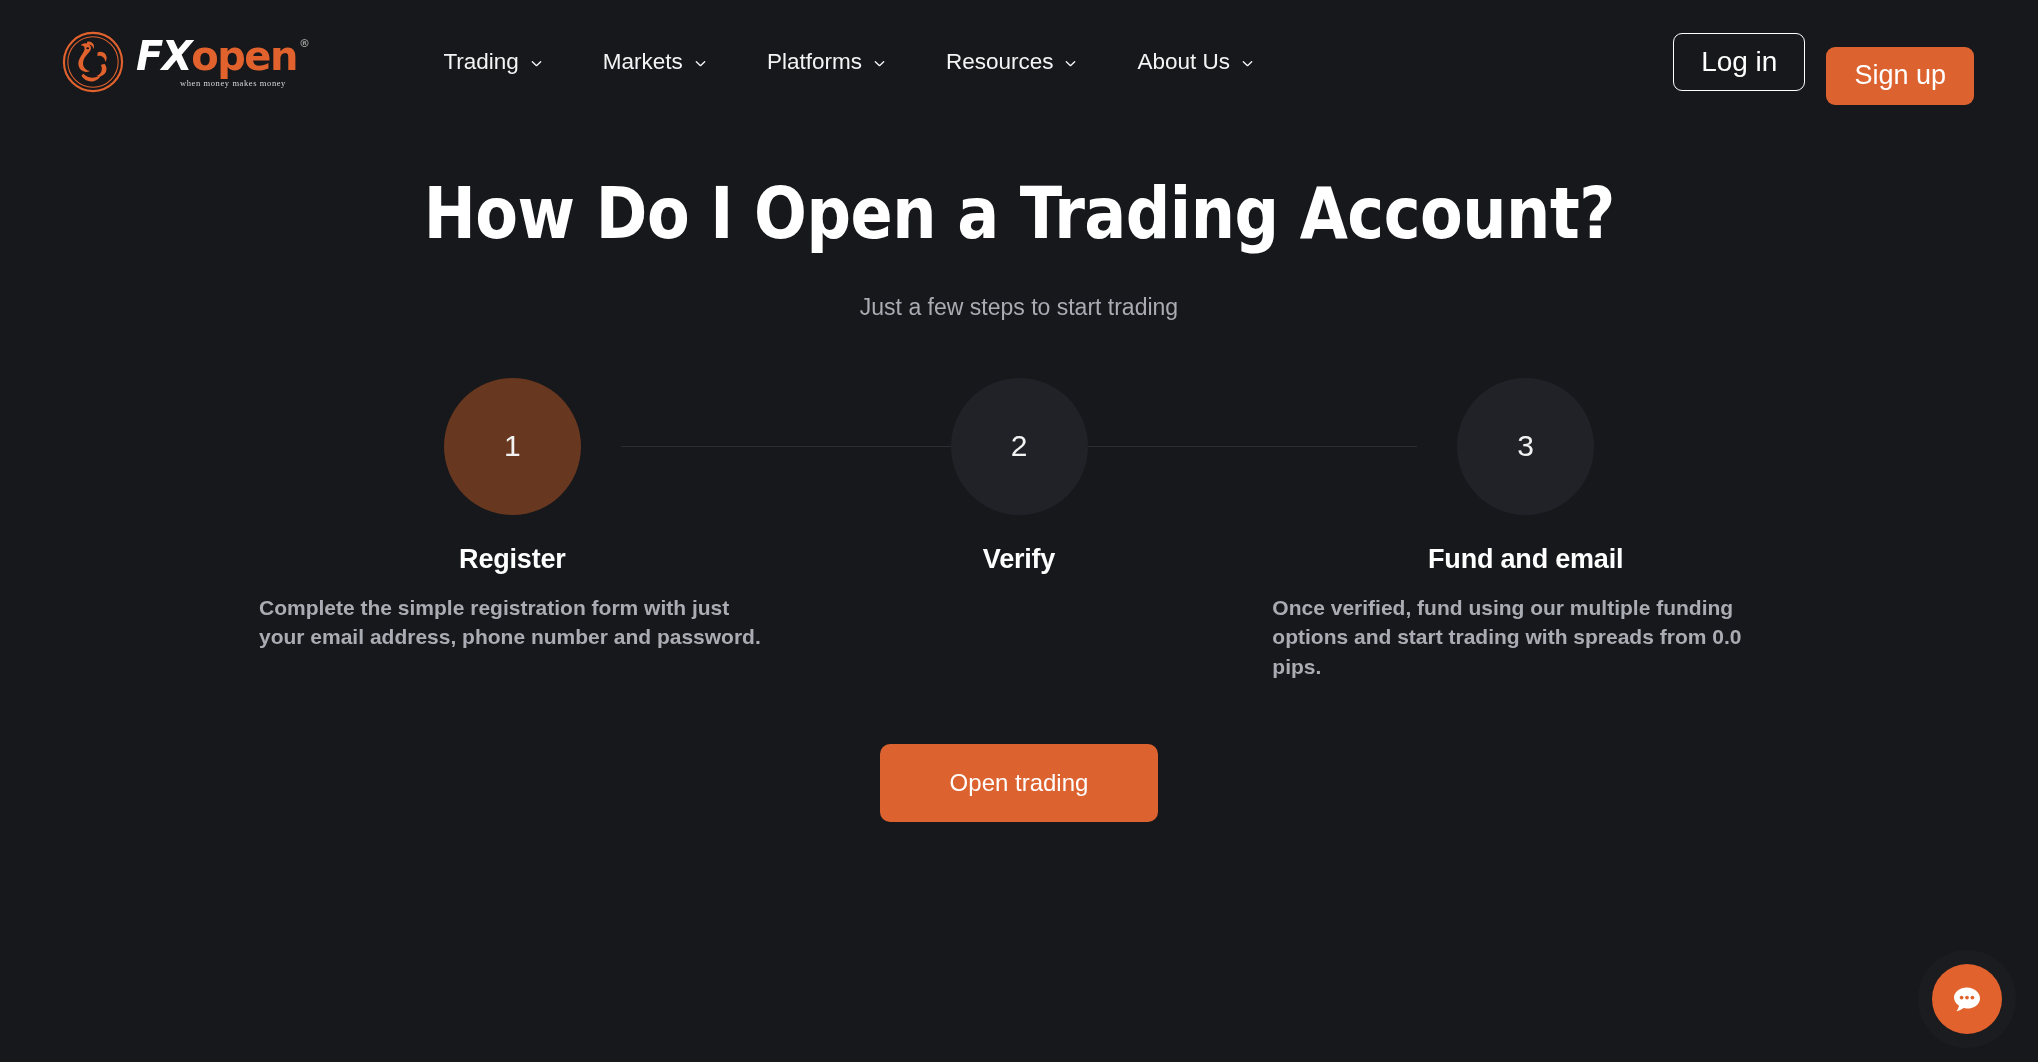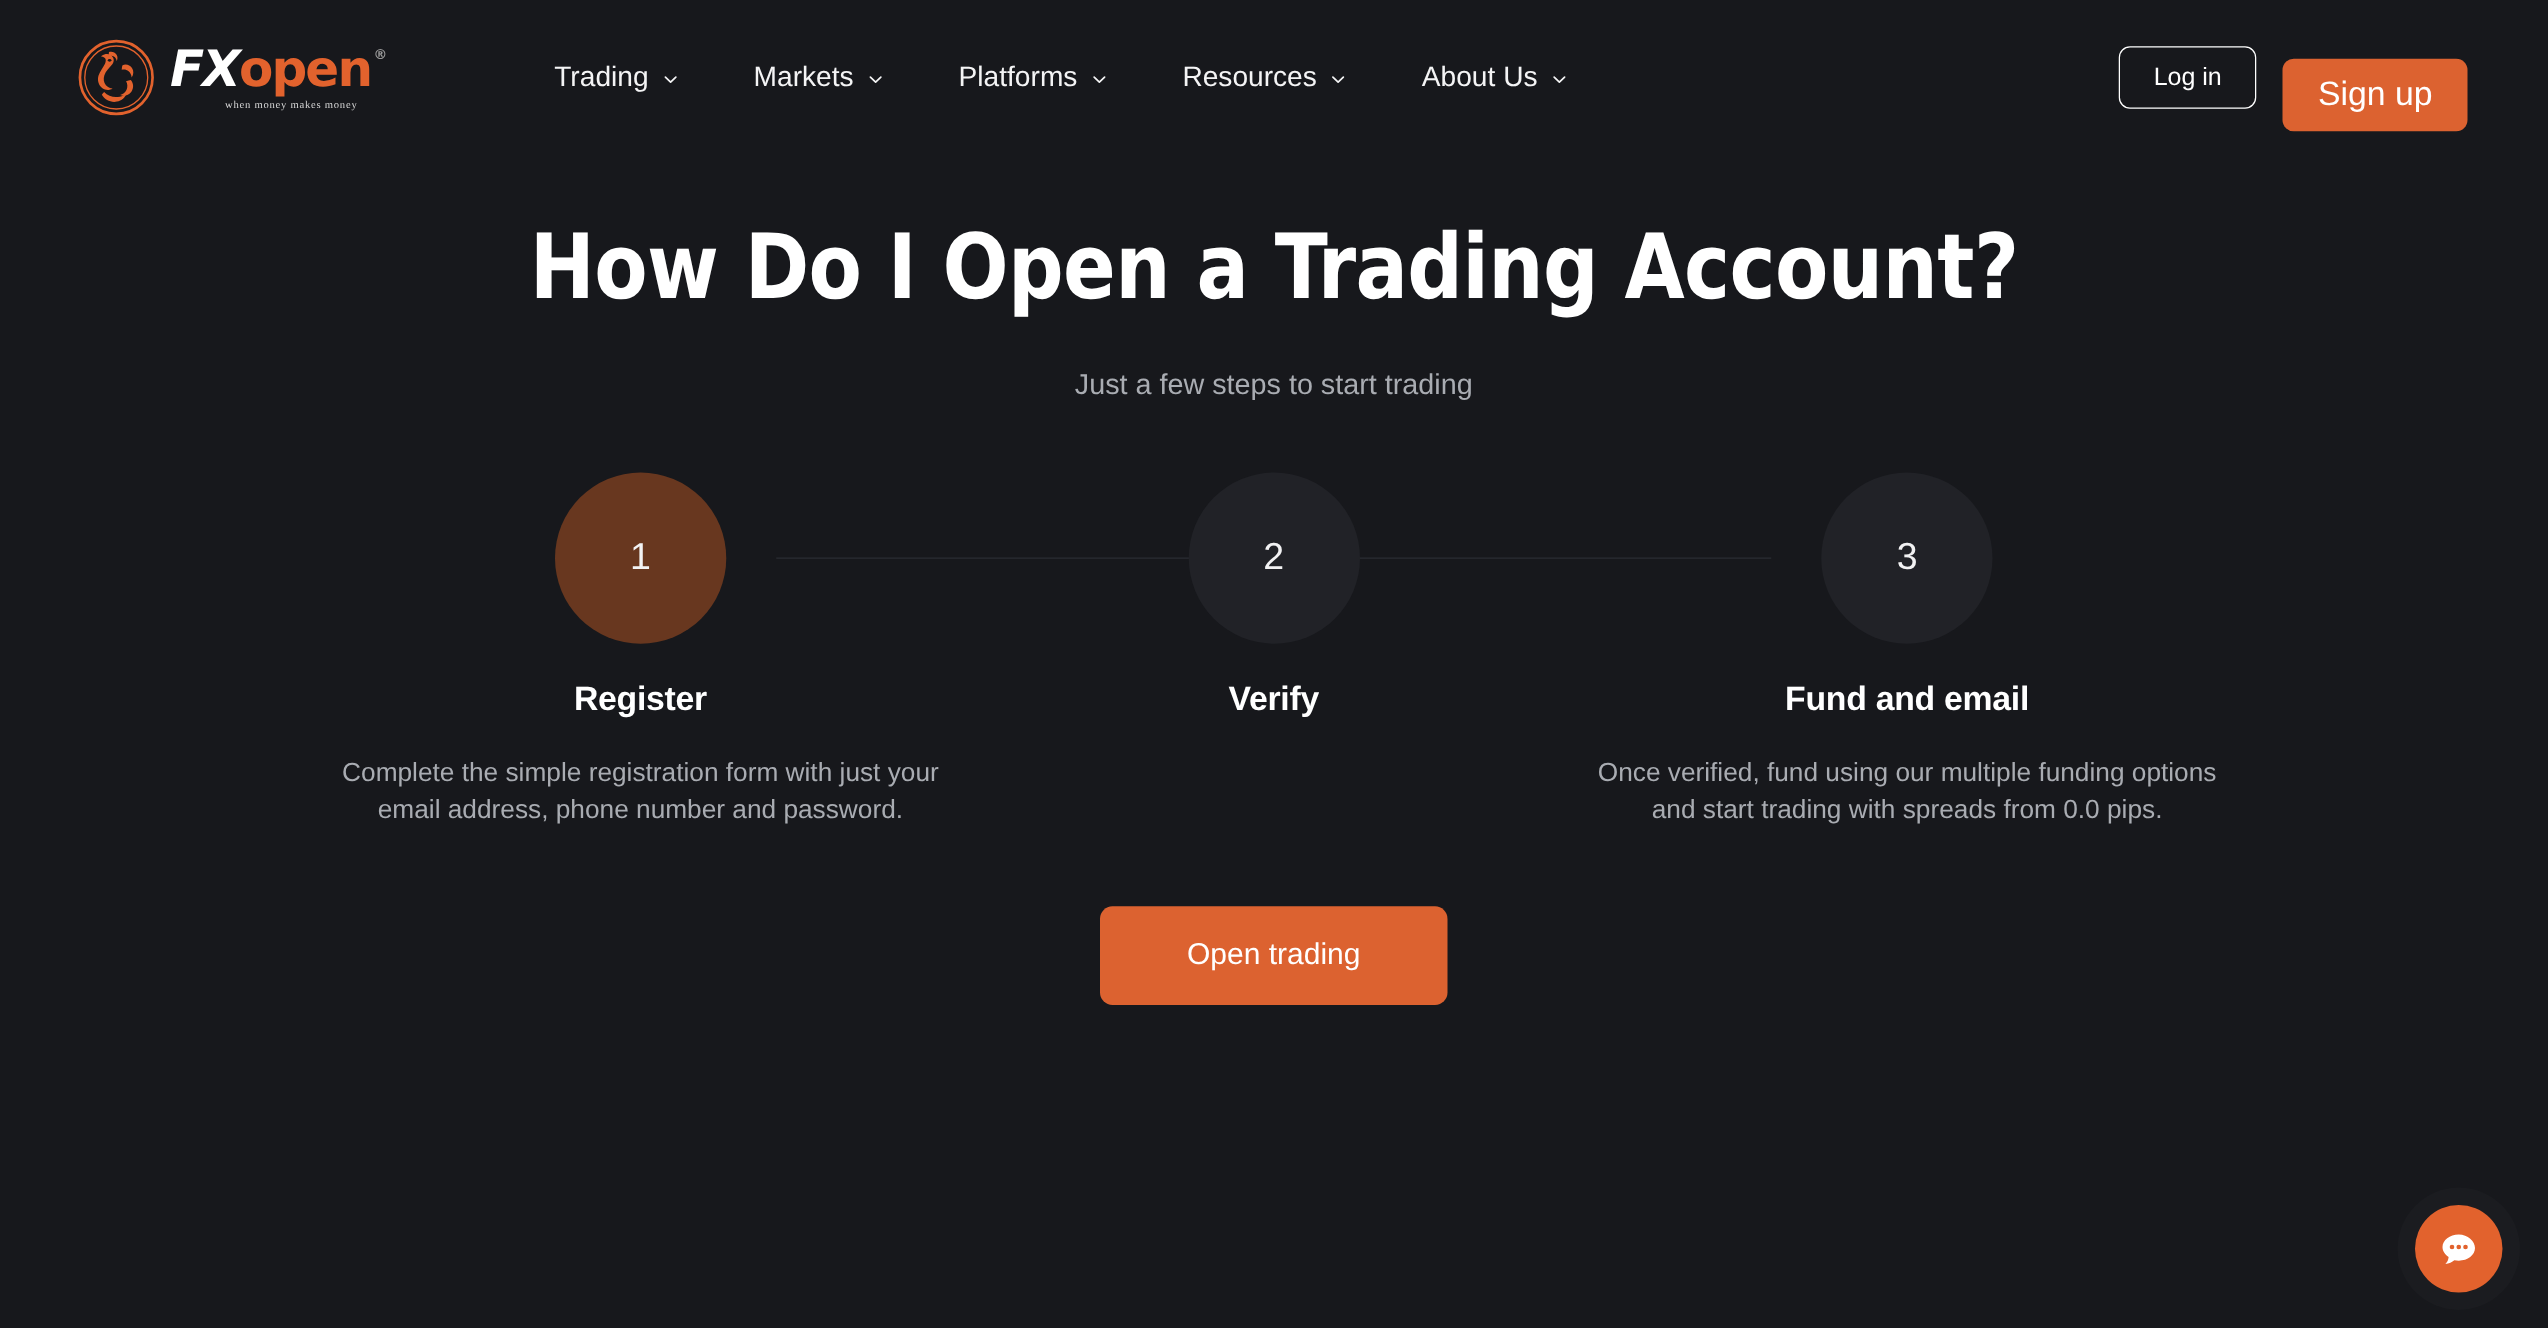--- a/index.html
+++ b/index.html
@@ -106,21 +106,21 @@
     margin-left: auto;
     display: flex;
     align-items: center;
     gap: 21px;
   }
   .btn-login {
     border: 1.5px solid #ffffff;
     border-radius: 9px;
     background: transparent;
     color: #ffffff;
-    font-size: 20px;
+    font-size: 28px;
     font-family: "Liberation Sans", sans-serif;
     padding: 13px 27px;
     cursor: pointer;
     line-height: 1.1;
   }
   .btn-signup {
     border: none;
     border-radius: 9px;
     background: #dc6230;
     color: #ffffff;
@@ -201,27 +201,27 @@
 
   .step-title {
     margin-top: 29px;
     font-size: 27px;
     font-weight: bold;
     color: #ffffff;
     letter-spacing: -0.2px;
   }
 
   .step-desc {
-    margin-top: 29px;
+    margin-top: 18px;
     font-size: 21px;
     line-height: 1.42;
     color: #a9acb2;
-    text-align: center;
+    text-align: left;
     max-width: 552px;
-    font-weight: 400;
+    font-weight: 700;
   }
 
   .cta-wrap {
     margin-top: 62px;
   }
   .btn-cta {
     background: #dc6230;
     border: none;
     border-radius: 10px;
     color: #ffffff;

